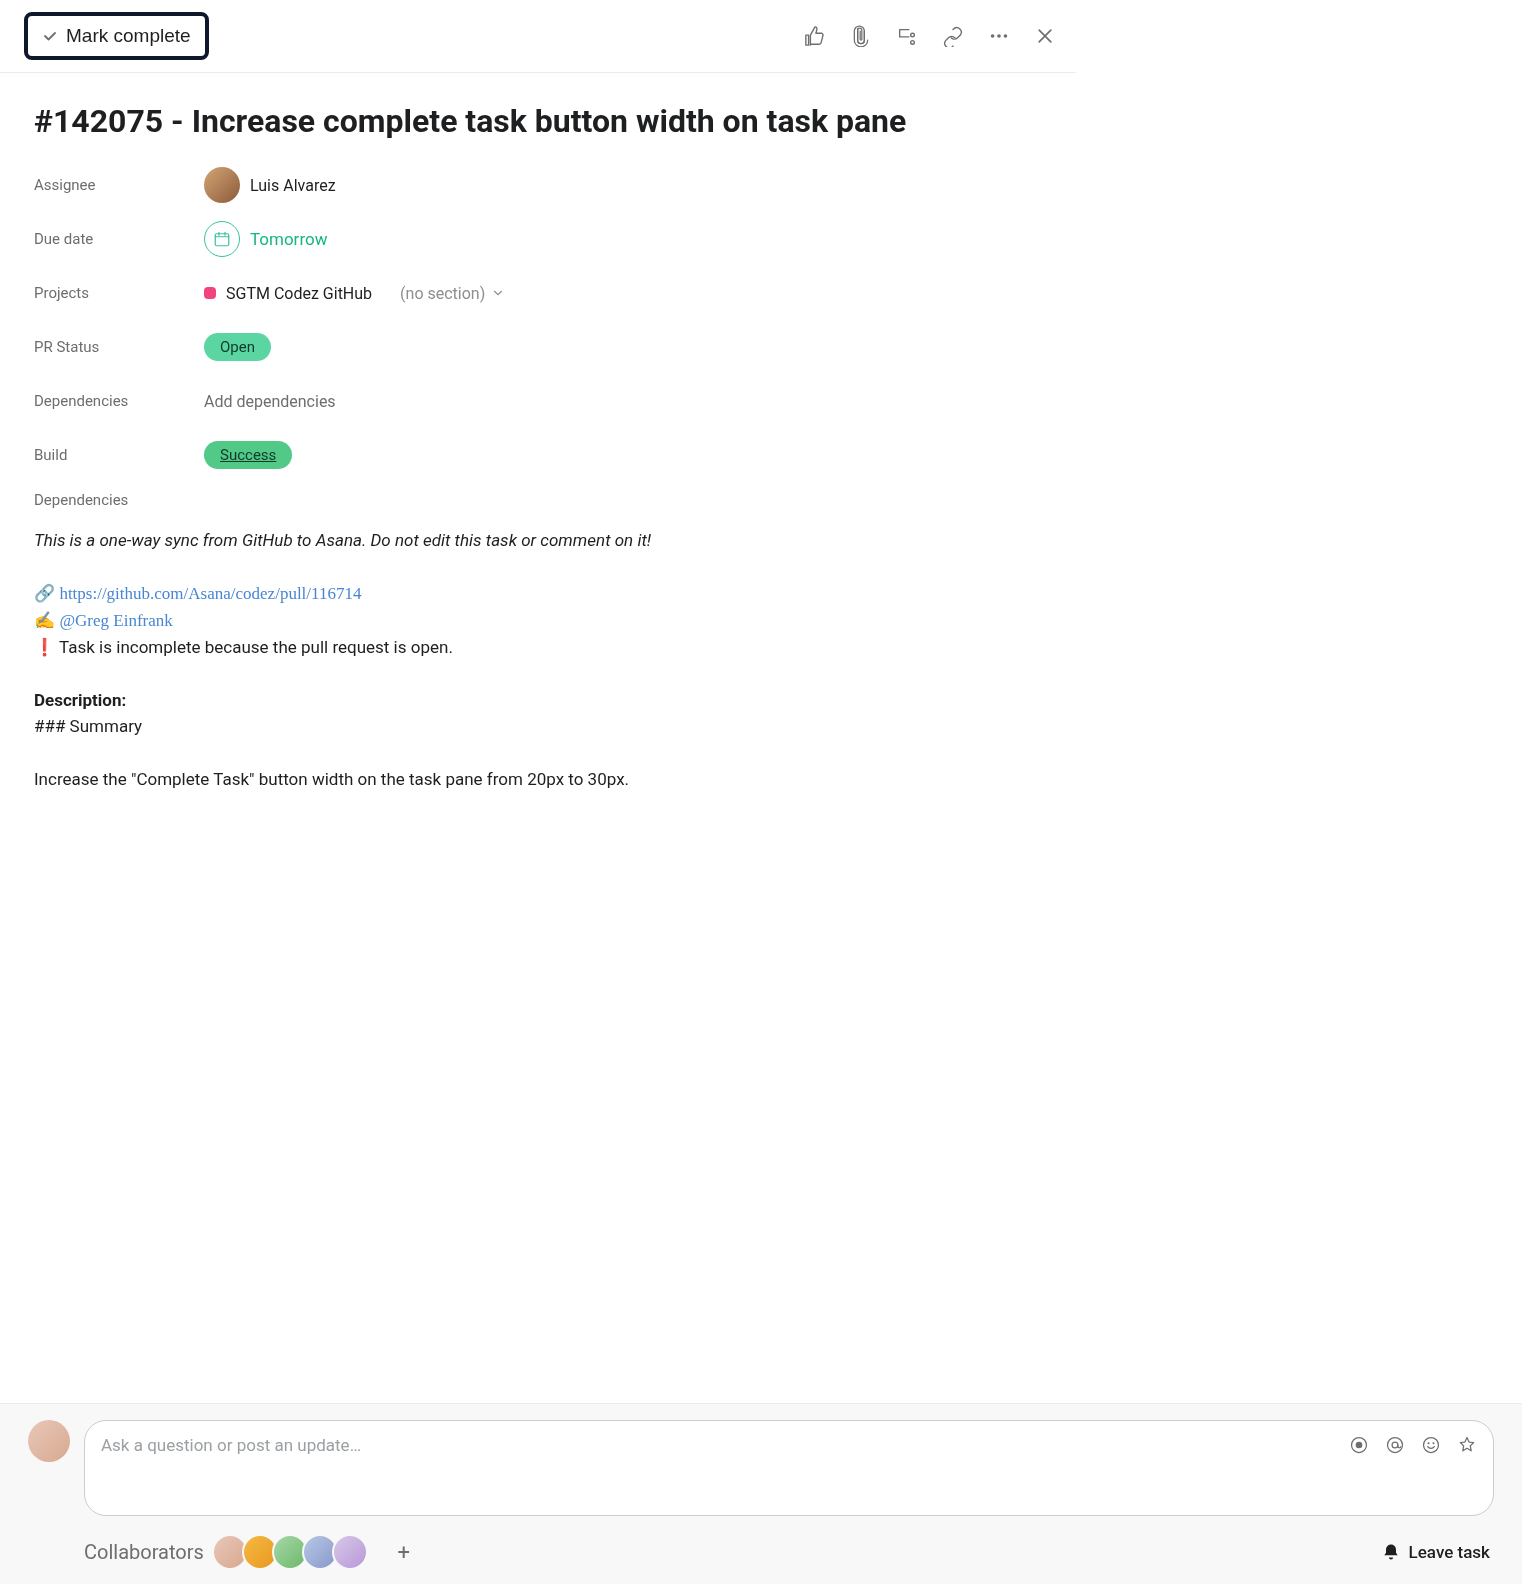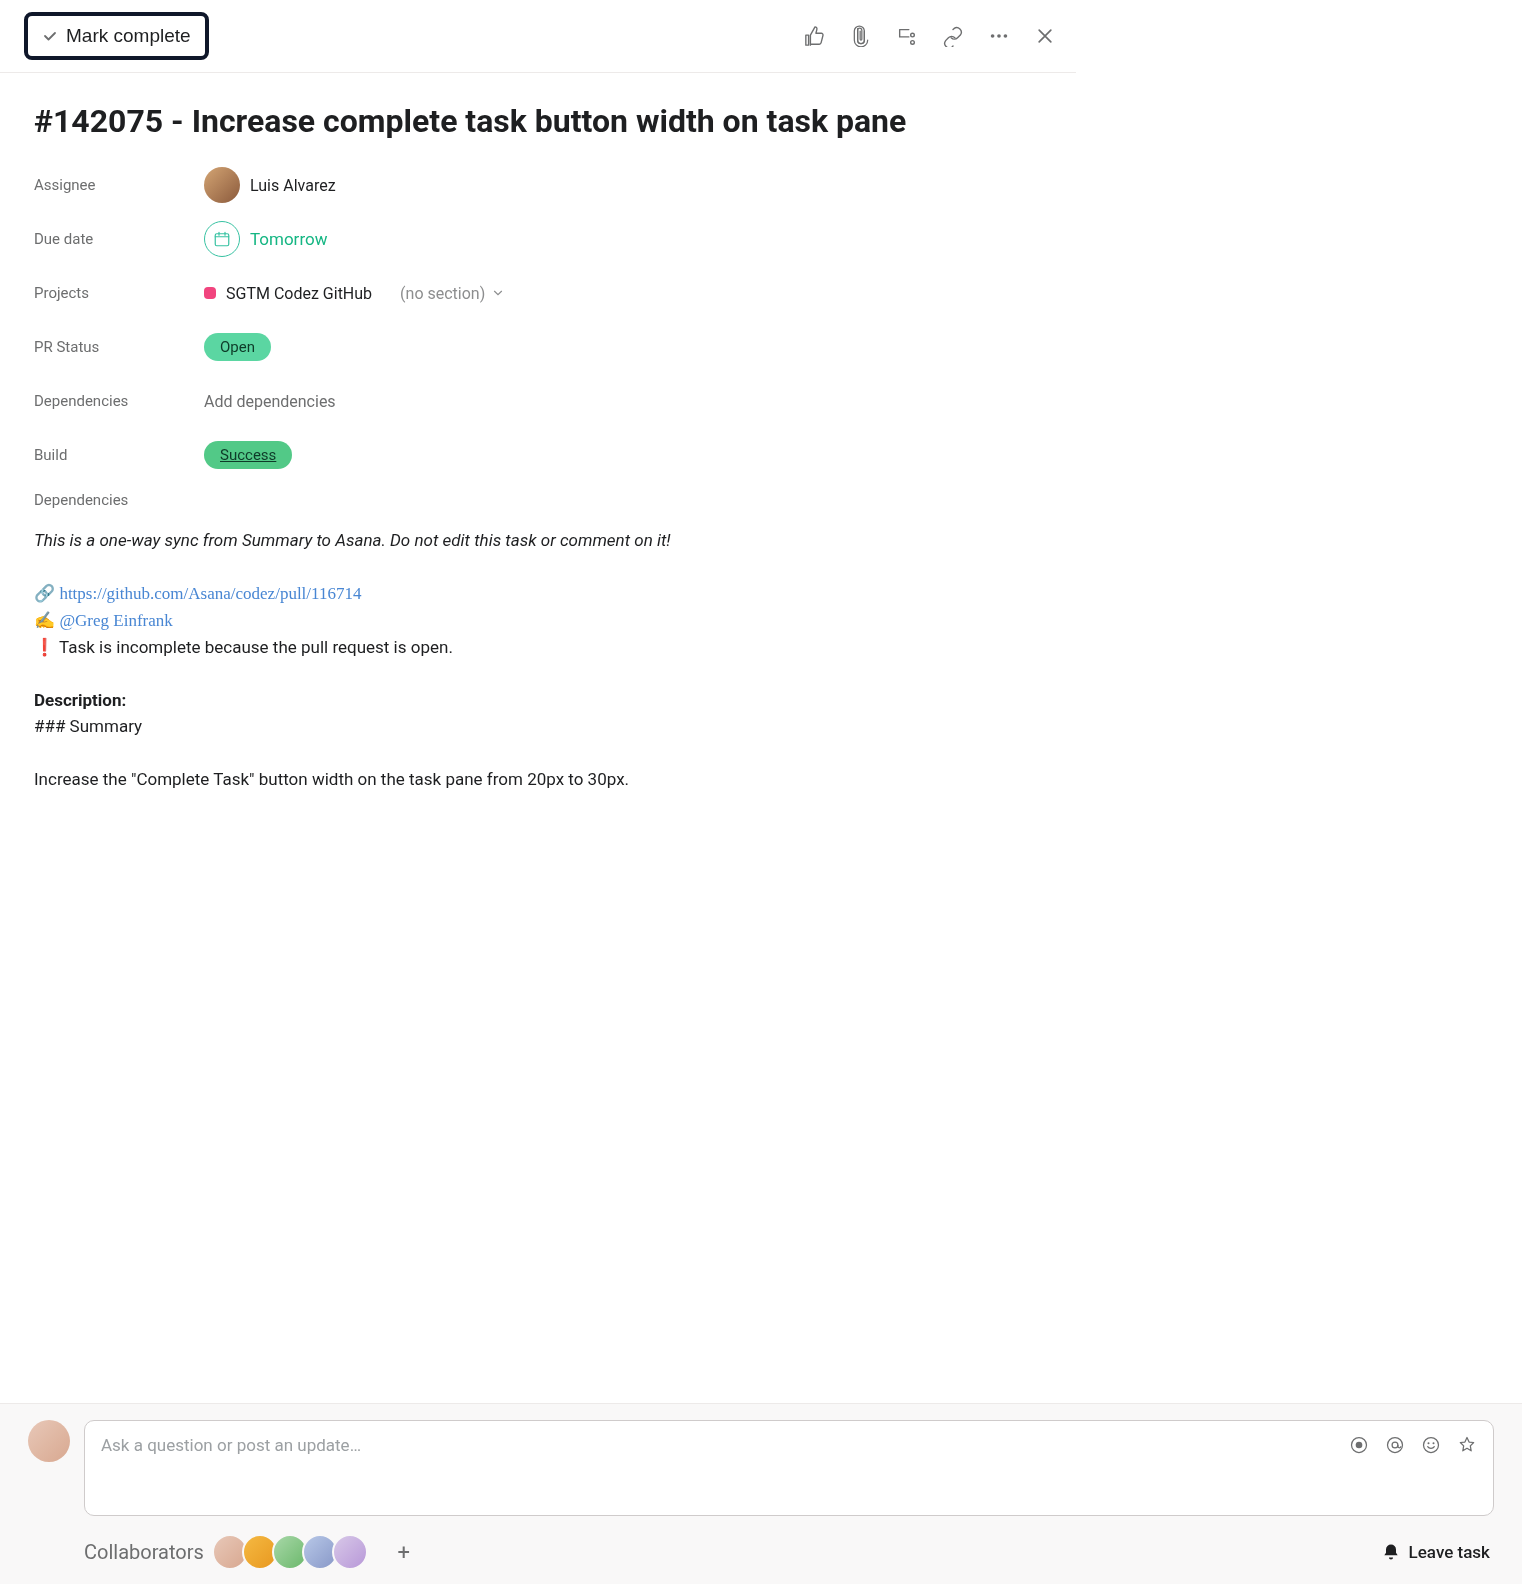--- a/index.html
+++ b/index.html
@@ -23,21 +23,21 @@
 .pill-green-light { background:#5bd6a2; color:#0e3b29; }
 .pill-green { background:#52c987; color:#0e3b29;text-decoration:underline; }
 .desc-label { font-size:15px; color:#6d6e6f; margin-top:14px; margin-bottom:18px;}
 .desc-body { font-size:17px; line-height:1.55; }
 .desc-body em { font-style:italic; }
 .desc-body a { color:#4886d3; text-decoration:none;font-family:Liberation Serif, serif; }
 .desc-body strong { font-weight:700; }
 .footer { position:absolute; bottom:0; left:0; right:0; background:#f9f8f8; border-top:1px solid #edeae9; padding:16px 28px 14px 28px; }
 .comment-row { display:flex; gap:14px; align-items:flex-start; }
 .small-avatar { width:42px; height:42px; border-radius:50%; background:linear-gradient(135deg,#e8c8b8,#d8a890); flex-shrink:0;}
-.comment-box { flex:1; border:1px solid #cfcbcb; background:#fff; border-radius:10px; padding:14px 16px; min-height:96px; display:flex; justify-content:space-between; }
+.comment-box { flex:1; border:1px solid #cfcbcb; background:#fff; border-radius:22px; padding:14px 16px; min-height:96px; display:flex; justify-content:space-between; }
 .comment-input { border:none; outline:none; font-size:17px; color:#1e1f21; width:100%; font-family:inherit; resize:none; }
 .comment-input::placeholder { color:#9ca0a3; }
 .comment-icons { display:flex; gap:16px; color:#6d6e6f; align-items:flex-start;}
 .comment-icons .ic { width:20px; height:20px; cursor:pointer; display:flex; align-items:center; justify-content:center;}
 .collab-row { display:flex; align-items:center; justify-content:space-between; margin-top:18px; padding:0 4px 0 56px;}
 .collab-left { display:flex; align-items:center; gap:14px; }
 .collab-label { font-size:20px; color:#6d6e6f; }
 .collab-avatars { display:flex; }
 .collab-av { width:36px; height:36px; border-radius:50%; border:2px solid #f9f8f8; margin-left:-6px; }
 .ca1{background:linear-gradient(135deg,#e8c8b8,#d8a890);} .ca2{background:linear-gradient(135deg,#f5b942,#e89820);} .ca3{background:linear-gradient(135deg,#a8d8a8,#6bb86b);} .ca4{background:linear-gradient(135deg,#b8c8e8,#8898c8);} .ca5{background:linear-gradient(135deg,#d8c8e8,#b898d8);}
@@ -147,21 +147,21 @@
   <div class="field-row">
     <div class="field-label">Build</div>
     <div class="field-value">
       <span class="pill pill-green">Success</span>
     </div>
   </div>
 
   <div class="desc-label">Dependencies</div>
 
   <div class="desc-body">
-    <p><em>This is a one-way sync from Summary to Asana. Do not edit this task or comment on it!</em></p>
+    <p><em>This is a one-way sync from GitHub to Asana. Do not edit this task or comment on it!</em></p>
     <br>
     <p>
       <span>🔗</span>
       <a href="#">https://github.com/Asana/codez/pull/116714</a>
     </p>
     <p>
       <span>✍️</span>
       <a href="#">@Greg Einfrank</a>
     </p>
     <p>

